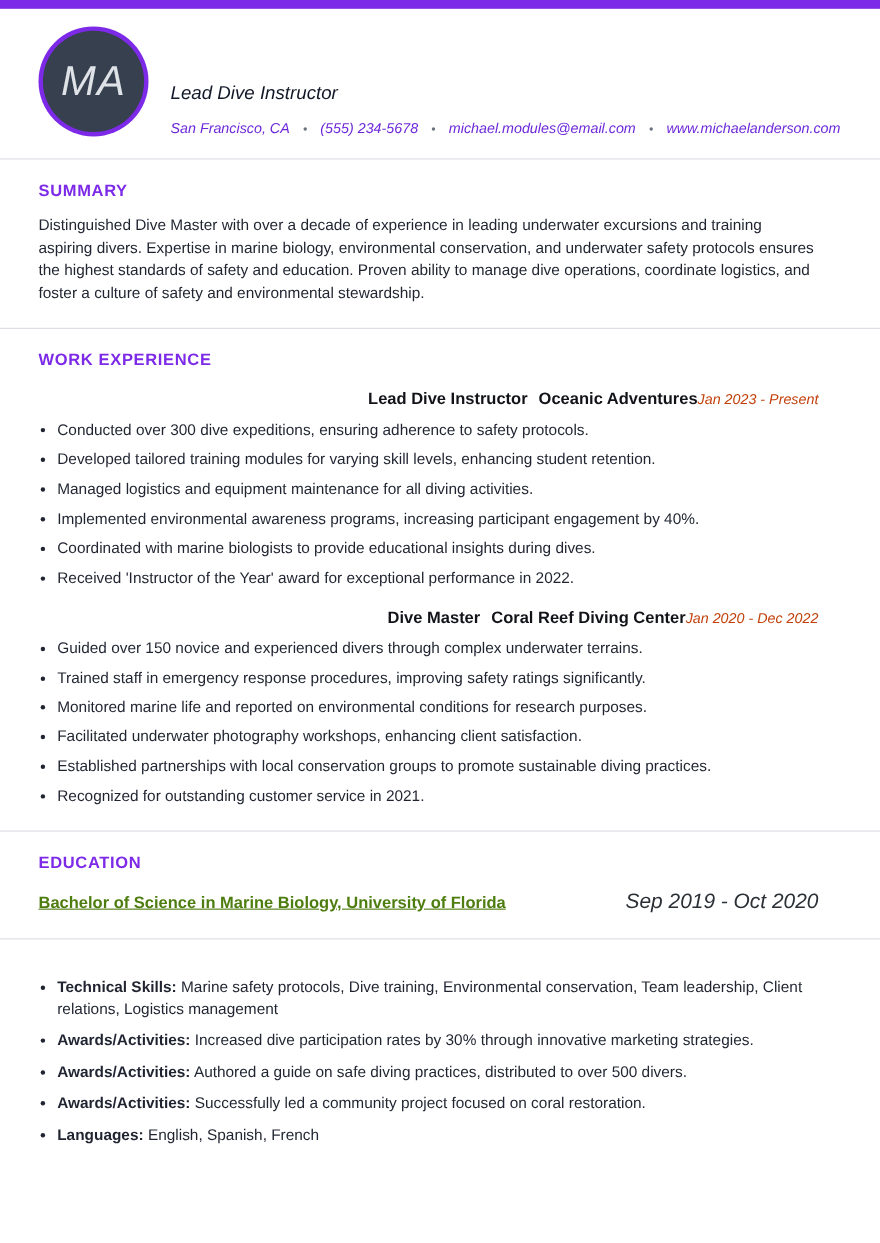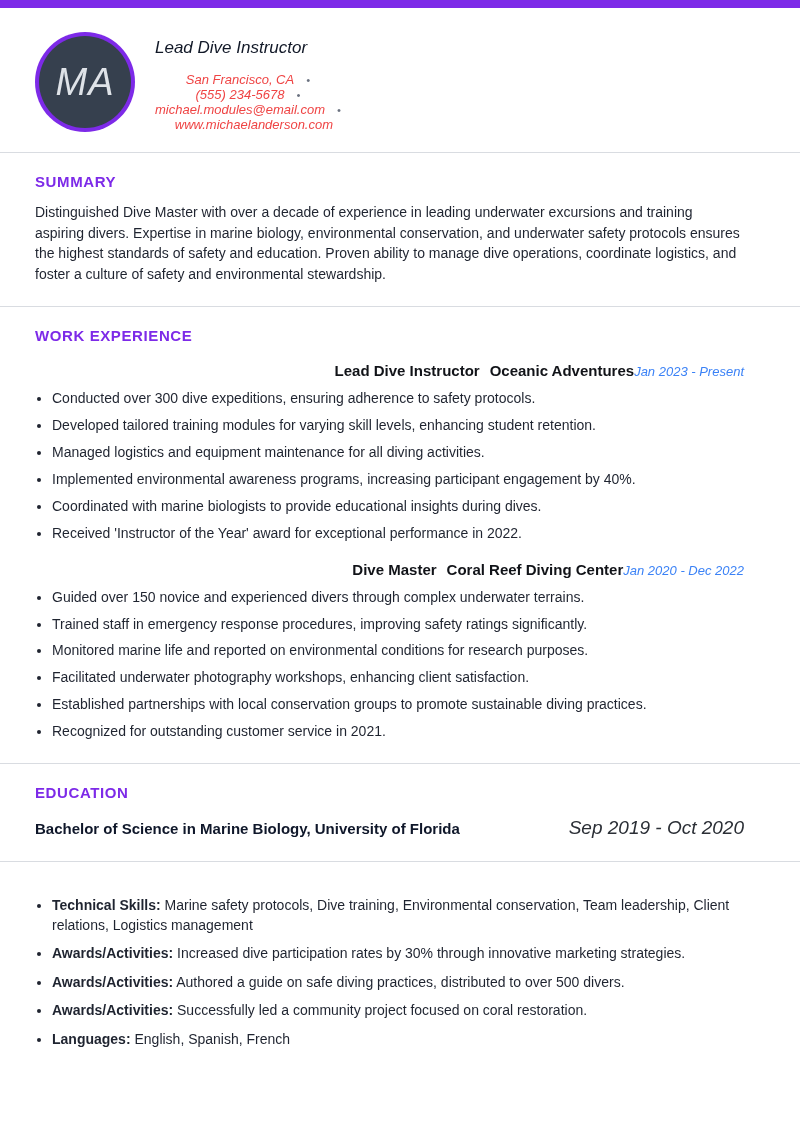--- a/index.html
+++ b/index.html
@@ -58,25 +58,24 @@
   }
   .job-title {
     font-size: 17px;
     color: #111827;
     margin-top: 12px;
     font-weight: 400;
   }
   .contact-row {
     margin-top: 14px;
     font-size: 13px;
-    color: #ef4444;
+    color: #6d28d9;
     display: flex;
     flex-wrap: wrap;
     align-items: center;
-    flex-direction: column;
   }
   .contact-item { white-space: nowrap; }
   .contact-item:not(:last-child)::after {
     content: "\2022";
     color: #6b7280;
     margin: 0 12px;
     font-size: 11px;
   }
 
   .divider {
@@ -106,21 +105,21 @@
   .job-header {
     display: flex;
     justify-content: flex-end;
     align-items: baseline;
   }
   .job-role-line { font-size: 15px; font-weight: 700; color: #111318; }
   .job-company { margin-left: 10px; }
   .job-dates {
     font-size: 13px;
     font-style: italic;
-    color: #3b82f6;
+    color: #c2410c;
     white-space: nowrap;
   }
   ul.bullets {
     margin-top: 10px;
     padding-left: 17px;
     list-style: disc;
   }
   ul.bullets li {
     font-size: 14px;
     line-height: 1.35;
@@ -128,21 +127,21 @@
     color: #1f2430;
   }
   ul.bullets li:last-child { margin-bottom: 0; }
 
   .edu-row {
     display: flex;
     justify-content: space-between;
     align-items: baseline;
     margin-top: 16px;
   }
-  .edu-degree { font-size: 15px; font-weight: 700; color: #0f172a; }
+  .edu-degree { font-size: 15px; font-weight: 700; color: #4d7c0f; text-decoration: underline; }
   .edu-dates { font-size: 19px; font-style: italic; color: #2b2f36; white-space: nowrap; }
 
   ul.addl { margin-top: 14px; padding-left: 17px; list-style: disc; }
   ul.addl li {
     font-size: 14px;
     line-height: 1.4;
     margin-bottom: 9px;
     color: #1f2430;
   }
   ul.addl li .addl-label { font-weight: 700; }

